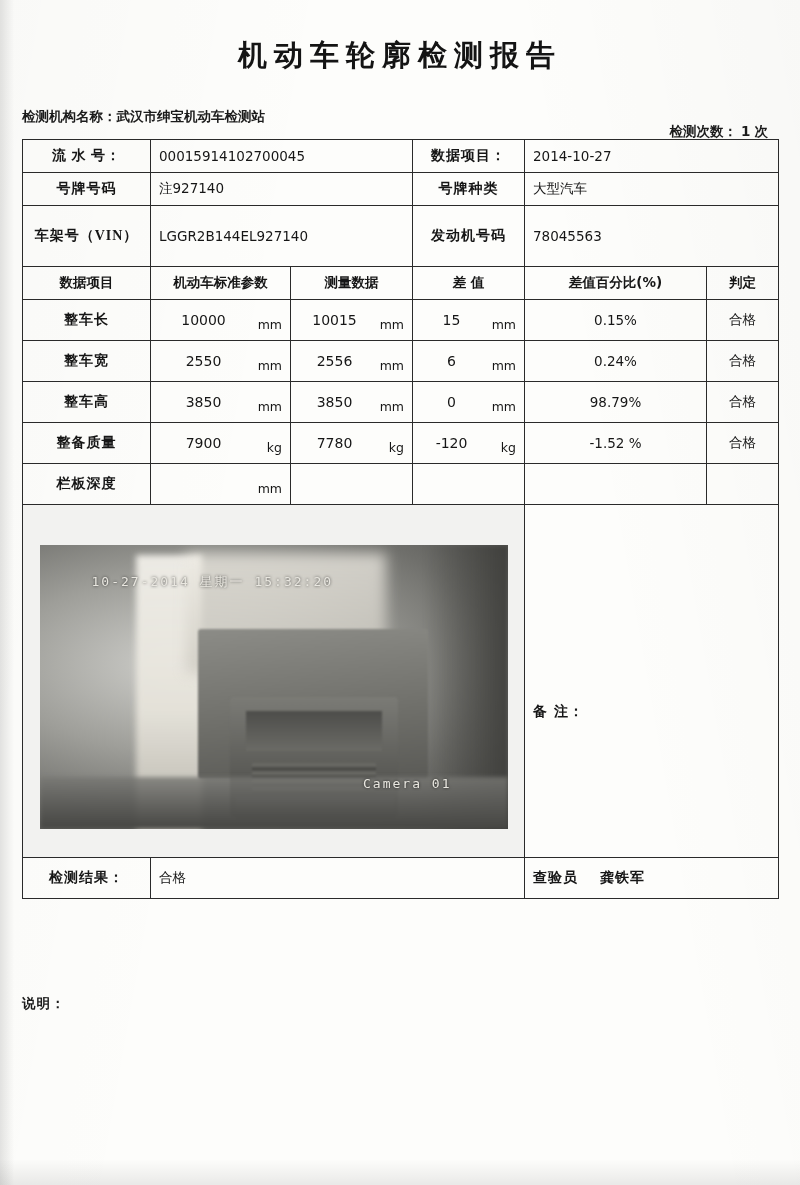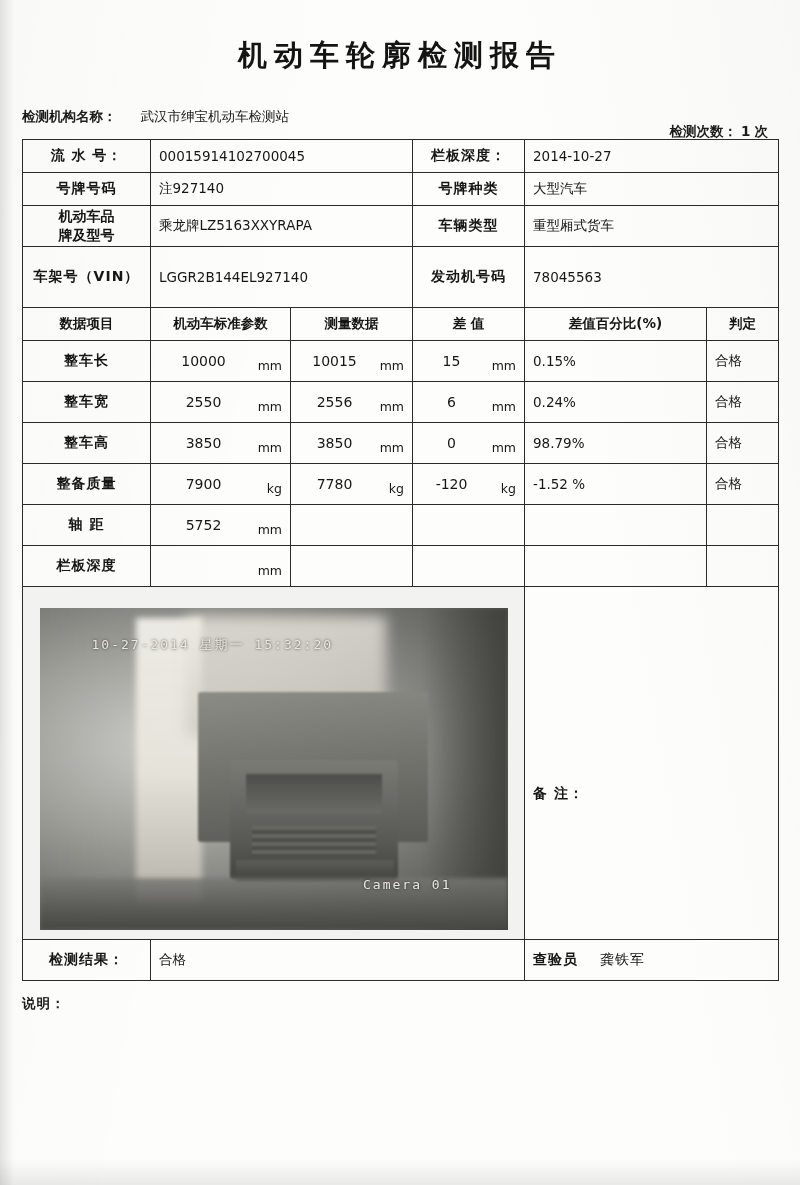--- a/index.html
+++ b/index.html
@@ -48,22 +48,21 @@
     font-size: 13.5px;
     color: #1b1b1b;
   }
   .hdr-left {
     position: absolute;
     left: 0; top: 0;
     white-space: nowrap;
     font-weight: bold;
   }
   .hdr-left .val {
-    font-weight: normal;
-    margin-left: 24px;
+    font-weight: bold;
   }
   .hdr-right {
     position: absolute;
     right: 10px; top: 15px;
     white-space: nowrap;
     font-weight: bold;
   }
   .hdr-right .num {
     font-weight: bold;
     padding: 0 4px;
@@ -84,34 +83,35 @@
     height: 32px;
     vertical-align: middle;
     color: #161616;
   }
   .lbl {
     text-align: center;
     font-weight: bold;
     font-size: 14px;
     letter-spacing: 1px;
     white-space: nowrap;
+    font-family: Liberation Serif, serif;
   }
   .lbl2 {
     text-align: center;
     font-weight: bold;
     font-size: 14px;
     letter-spacing: 0px;
     line-height: 1.35;
     white-space: nowrap;
   }
   .val {
     text-align: left;
     font-size: 13.5px;
   }
-  .ctr { text-align: left; margin-top: 32px; }
+  .ctr { text-align: center; margin-top: 32px; }
   .hdcell {
     text-align: center;
     font-weight: bold;
     font-size: 13.5px;
   }
   .numcell {
     position: relative;
     text-align: right;
     font-size: 14px;
   }
@@ -143,21 +143,21 @@
     width: 100%;
     height: 352px;
     background: #f2f2f0;
     display: flex;
     align-items: center;
     justify-content: center;
   }
   .photo {
     position: relative;
     width: 468px;
-    height: 322px;
+    height: 284px;
     margin: 12px auto 0 auto;
     background:
       radial-gradient(ellipse at 30% 42%, #cfcfcb 0%, #9e9e99 38%, #6f6f6b 68%, #474744 100%);
     overflow: hidden;
   }
   
   .door-glow {
     position: absolute;
     left: 96px; top: 10px;
     width: 66px; height: 285px;
@@ -260,21 +260,21 @@
     font-size: 14px;
     letter-spacing: 1px;
     white-space: nowrap;
   }
   .inspector {
     font-size: 14px;
     font-weight: bold;
     letter-spacing: 1px;
   }
   .inspector .name {
-    font-weight: normal;
+    font-weight: bold;
     padding-left: 22px;
   }
   .note {
     position: absolute;
     left: 22px;
     top: 995px;
     font-size: 13.5px;
     font-weight: bold;
     letter-spacing: 1px;
     color: #1b1b1b;
@@ -316,37 +316,28 @@
       <col style="width:140px">
       <col style="width:122px">
       <col style="width:112px">
       <col style="width:182px">
       <col style="width:72px">
     </colgroup>
     <tbody>
       <tr>
         <td class="lbl">流 水 号：</td>
         <td class="val" colspan="2">00015914102700045</td>
-        <td class="lbl">栏板深度：</td>
+        <td class="lbl">数据项目：</td>
         <td class="val" colspan="2">2014-10-27</td>
       </tr>
       <tr>
         <td class="lbl">号牌号码</td>
         <td class="val" colspan="2">注927140</td>
         <td class="lbl">号牌种类</td>
         <td class="val" colspan="2">大型汽车</td>
-      </tr>
-      <tr class="rowtall">
-        <td class="lbl2">
-          <div>机动车品</div>
-          <div>牌及型号</div>
-        </td>
-        <td class="val" colspan="2">乘龙牌LZ5163XXYRAPA</td>
-        <td class="lbl">车辆类型</td>
-        <td class="val" colspan="2">重型厢式货车</td>
       </tr>
       <tr>
         <td class="lbl" style="padding:14px 2px;">车架号（VIN）</td>
         <td class="val" colspan="2">LGGR2B144EL927140</td>
         <td class="lbl">发动机号码</td>
         <td class="val" colspan="2">78045563</td>
       </tr>
 
       <tr>
         <td class="hdcell">数据项目</td>
@@ -422,37 +413,20 @@
           <span class="u">kg</span>
         </td>
         <td class="numcell">
           <span class="n">-120</span>
           <span class="u">kg</span>
         </td>
         <td class="ctr">-1.52 %</td>
         <td class="ctr">合格</td>
       </tr>
 
-      <tr class="rowtall">
-        <td class="lbl">轴  距</td>
-        <td class="numcell">
-          <span class="n">5752</span>
-          <span class="u">mm</span>
-        </td>
-        <td class="numcell">
-          <span class="n"></span>
-          <span class="u"></span>
-        </td>
-        <td class="numcell">
-          <span class="n"></span>
-          <span class="u"></span>
-        </td>
-        <td class="ctr"></td>
-        <td class="ctr"></td>
-      </tr>
 
       <tr class="rowtall">
         <td class="lbl">栏板深度</td>
         <td class="numcell">
           <span class="n"></span>
           <span class="u">mm</span>
         </td>
         <td class="numcell">
           <span class="n"></span>
           <span class="u"></span>

